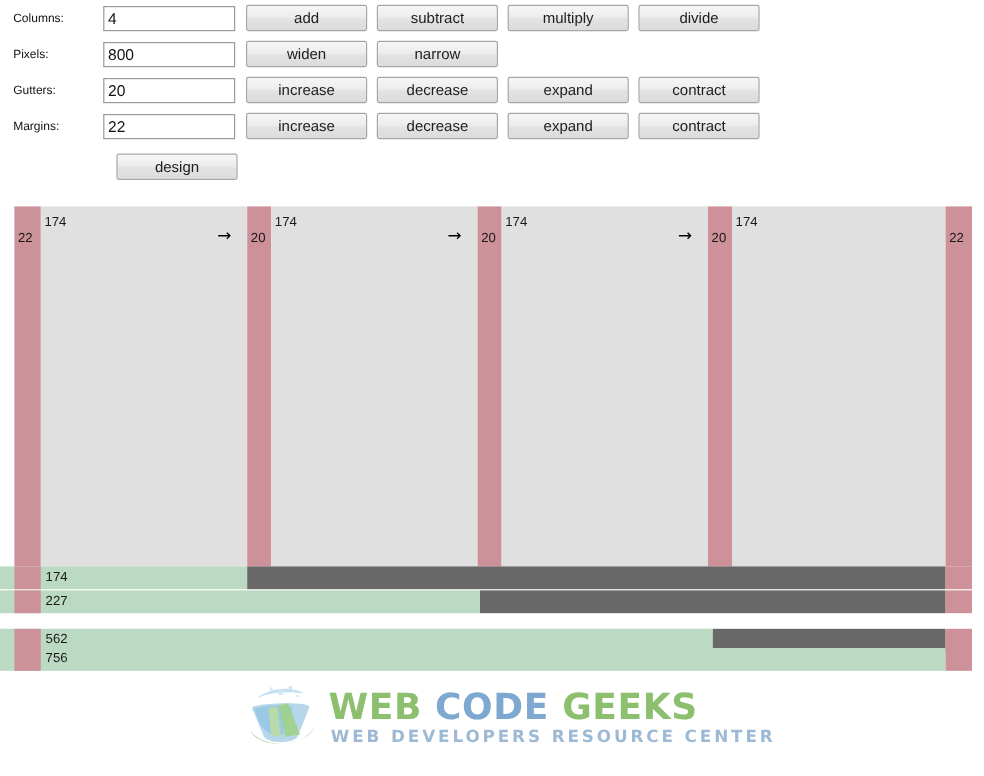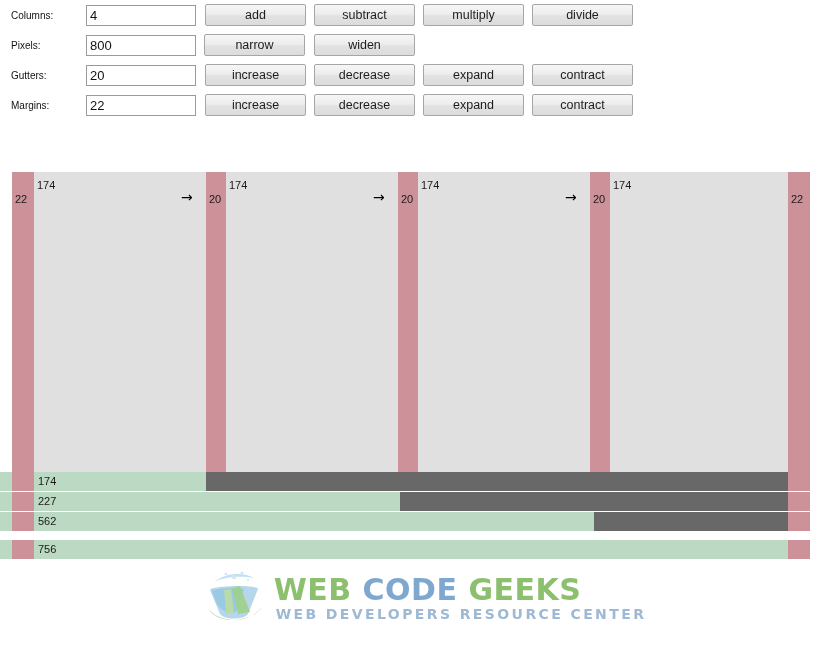--- a/index.html
+++ b/index.html
@@ -205,39 +205,43 @@
       <div class="row-label">Columns:</div>
       <input type="text" class="row-field" value="4" style="">
       <button class="btn first">add</button>
       <button class="btn">subtract</button>
       <button class="btn">multiply</button>
       <button class="btn">divide</button>
     </div>
     <div class="form-row">
       <div class="row-label">Pixels:</div>
       <input type="text" class="row-field" value="800" style="">
+      <button class="btn first">widen</button>
       <button class="btn">narrow</button>
-      <button class="btn first">widen</button>
     </div>
     <div class="form-row">
       <div class="row-label">Gutters:</div>
       <input type="text" class="row-field" value="20" style="">
       <button class="btn first">increase</button>
       <button class="btn">decrease</button>
       <button class="btn">expand</button>
       <button class="btn">contract</button>
     </div>
     <div class="form-row">
       <div class="row-label">Margins:</div>
       <input type="text" class="row-field" value="22" style="">
       <button class="btn first">increase</button>
       <button class="btn">decrease</button>
       <button class="btn">expand</button>
       <button class="btn">contract</button>
     </div>
+    <div class="form-row design-row">
+      <div class="design-offset"></div>
+      <button class="btn design">design</button>
+    </div>
   </div>
 
 <div id="grid-diagram">
     <div class="band margin-band" style="left: 12px; width: 22px;">
       <span class="band-label label-mid">22</span>
     </div>
     <div class="band column-band" style="left: 34px; width: 172px;">
       <span class="band-label label-top">174</span>
     </div>
     <div class="band gutter-band" style="left: 206px; width: 20px;">
@@ -274,21 +278,21 @@
       <div class="bar-margin-right"></div>
       <span class="bar-label">174</span>
     </div>
     <div class="bar-row" style="top: 20px;">
       <div class="bar-green" style="width: 400px;"></div>
       <div class="bar-grey" style="left: 400px; width: 388px;"></div>
       <div class="bar-margin-left"></div>
       <div class="bar-margin-right"></div>
       <span class="bar-label">227</span>
     </div>
-    <div class="bar-row" style="top: 40px;">
+    <div class="bar-row" style="top: 52px;">
       <div class="bar-green" style="width: 594px;"></div>
       <div class="bar-grey" style="left: 594px; width: 194px;"></div>
       <div class="bar-margin-left"></div>
       <div class="bar-margin-right"></div>
       <span class="bar-label">562</span>
     </div>
     <div class="bar-row" style="top: 68px; text-decoration: underline;">
       <div class="bar-green" style="width: 788px;"></div>
       <div class="bar-margin-left"></div>
       <div class="bar-margin-right"></div>

